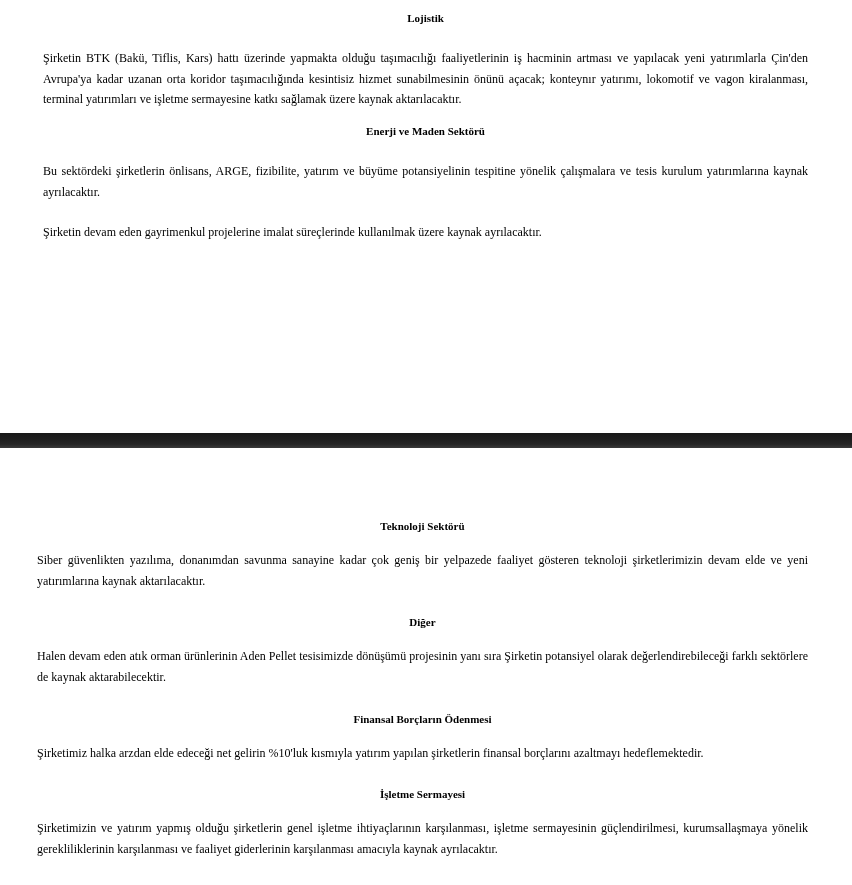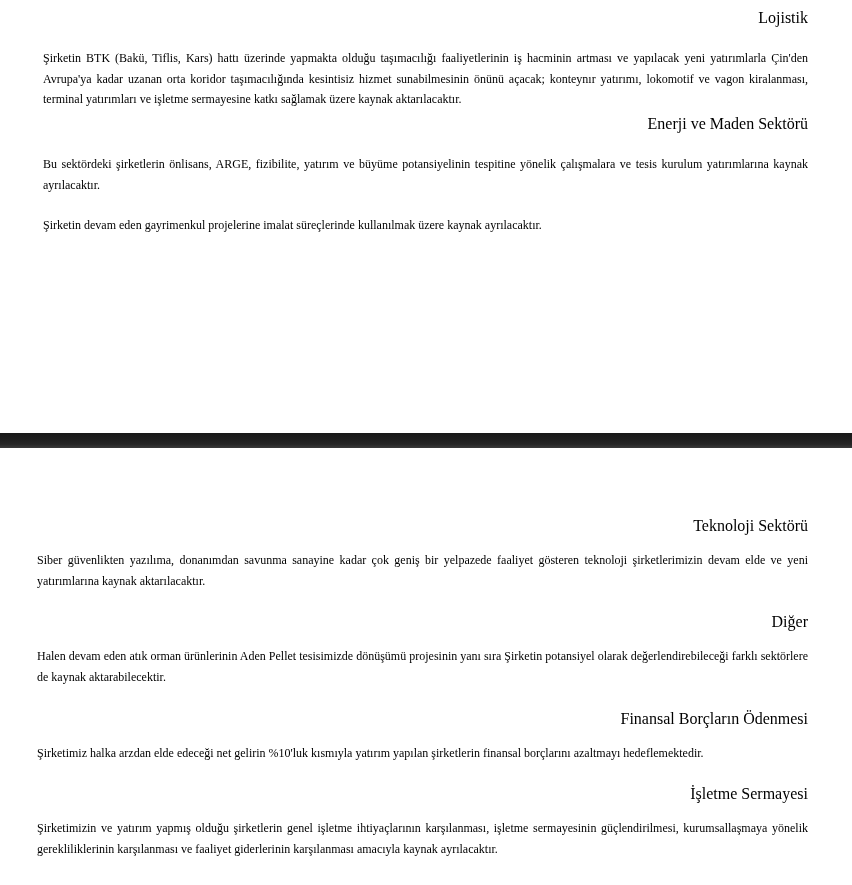--- a/index.html
+++ b/index.html
@@ -23,34 +23,34 @@
   .page-1 { height: 433px; padding-top: 8px; }
   .page-2 { height: 437px; padding-top: 68px; padding-left: 37px; }
 
   .separator {
     height: 15px;
     width: 852px;
     background: linear-gradient(180deg, #181818 0%, #1f1f1f 45%, #262626 75%, #3a3a3a 100%);
   }
 
   .heading {
-    font-size: 16px;
+    font-size: 11px;
     line-height: 20.8px;
-    font-weight: normal;
-    text-align: right;
+    font-weight: bold;
+    text-align: center;
   }
   .para {
     font-size: 12px;
     line-height: 20.8px;
     text-align: justify;
   }
 
   
   .page-1 .para { margin-top: 19px; }
-  .page-1 .section + .section .heading { margin-top: 4px; }
+  .page-1 .section + .section .heading { margin-top: 11px; }
   .page-1 .heading.tight { margin-top: 0; }
 
   
   .page-2 .para { margin-top: 13px; }
   .page-2 .section + .section .heading { margin-top: 21px; }
 </style>
 </head>
 <body>
 
 <div class="viewer">

